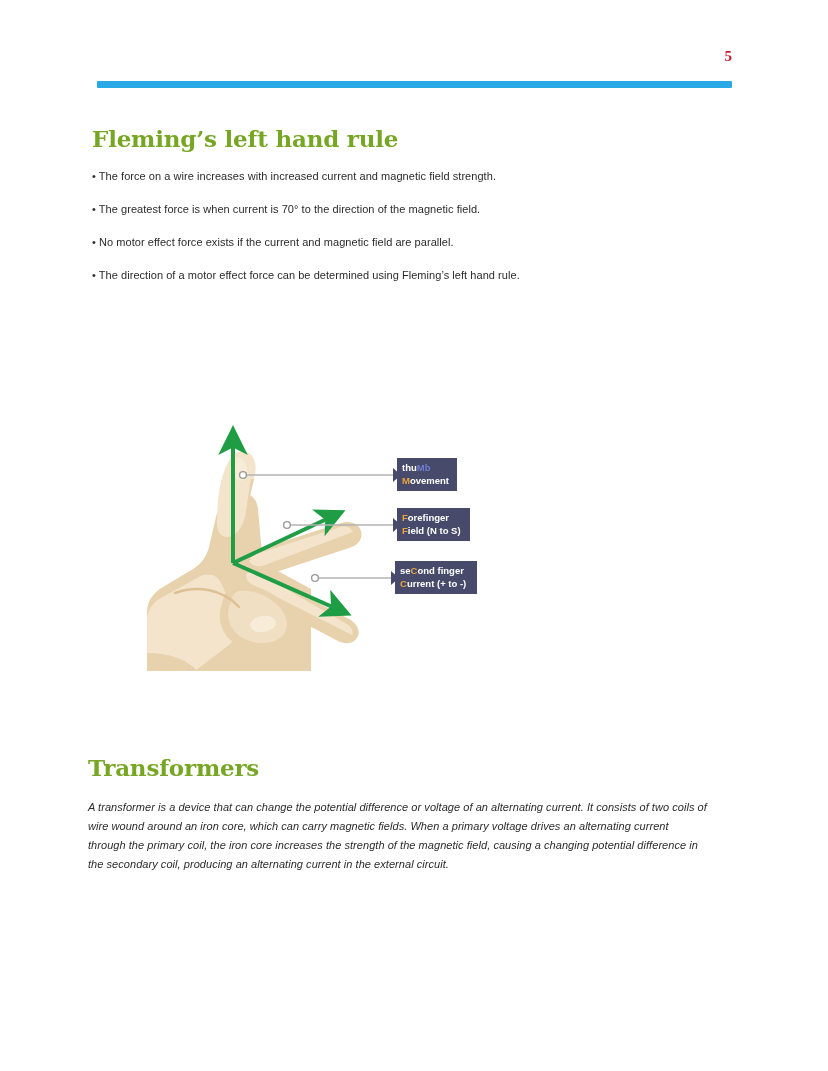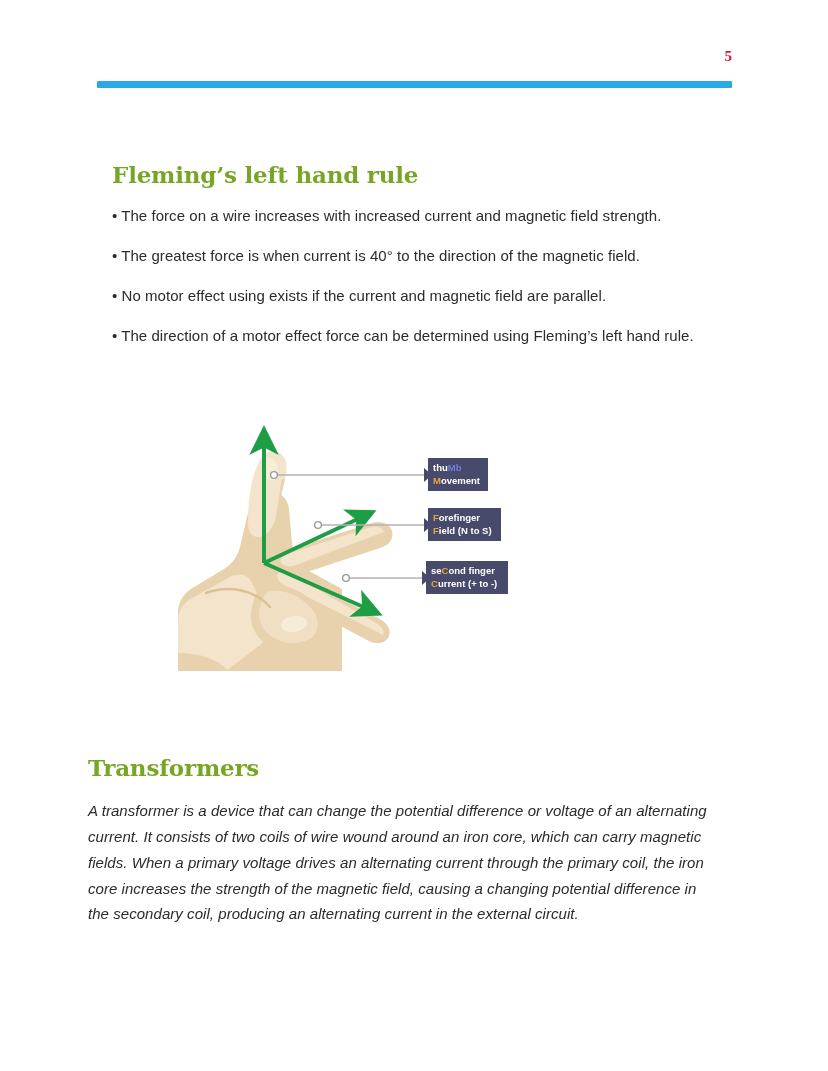--- a/index.html
+++ b/index.html
@@ -40,55 +40,54 @@
     top: 81px;
     width: 635px;
     height: 7px;
     background: #29a9e6;
     border-radius: 1px;
   }
 
   
   .content {
     position: absolute;
-    left: 112px;
+    left: 92px;
     top: 126px;
     width: 640px;
-    margin-top: 36px;
   }
 
   h2.section-heading {
     font-family: "DejaVu Serif", "Liberation Serif", serif;
     font-size: 23px;
     font-weight: bold;
     color: #76a623;
     margin: 0 0 16px 0;
     letter-spacing: -0.2px;
     line-height: 1.1;
   }
 
   p.bullet, p.para {
     font-family: "Liberation Sans", sans-serif;
-    font-size: 15px;
+    font-size: 11px;
     line-height: 1.72;
     color: #2b2b2b;
     margin: 0 0 14px 0;
     letter-spacing: 0.05px;
   }
   p.bullet:last-of-type { margin-bottom: 0; }
 
   p.para {
     margin: 0;
     font-style: italic;
   }
 
   
   .diagram-wrap {
     position: absolute;
-    left: 166px;
+    left: 135px;
     top: 425px;
     width: 360px;
     height: 265px;
   }
   .diagram-wrap svg {
     display: block;
   }
 
   
   .transformers {
@@ -105,22 +104,22 @@
 <body>
 
 <div class="page">
 
   <div class="page-number">5</div>
   <div class="header-rule"></div>
 
   <div class="content">
     <h2 class="section-heading">Fleming’s left hand rule</h2>
     <p class="bullet">• The force on a wire increases with increased current and magnetic field strength.</p>
-    <p class="bullet">• The greatest force is when current is 40° to the direction of the magnetic field.</p>
-    <p class="bullet">• No motor effect using exists if the current and magnetic field are parallel.</p>
+    <p class="bullet">• The greatest force is when current is 70° to the direction of the magnetic field.</p>
+    <p class="bullet">• No motor effect force exists if the current and magnetic field are parallel.</p>
     <p class="bullet">• The direction of a motor effect force can be determined using Fleming’s left hand rule.</p>
   </div>
 
   <div class="diagram-wrap">
     <svg width="360" height="265" viewBox="0 0 360 265" xmlns="http://www.w3.org/2000/svg">
       <defs>
         <marker id="arrowGreen" markerWidth="9" markerHeight="9" refX="4" refY="4.5" orient="auto" markerUnits="strokeWidth">
           <path d="M0.5,0.8 L8,4.5 L0.5,8.2 L2.4,4.5 Z" fill="#1f9d45"></path>
         </marker>
       </defs>

